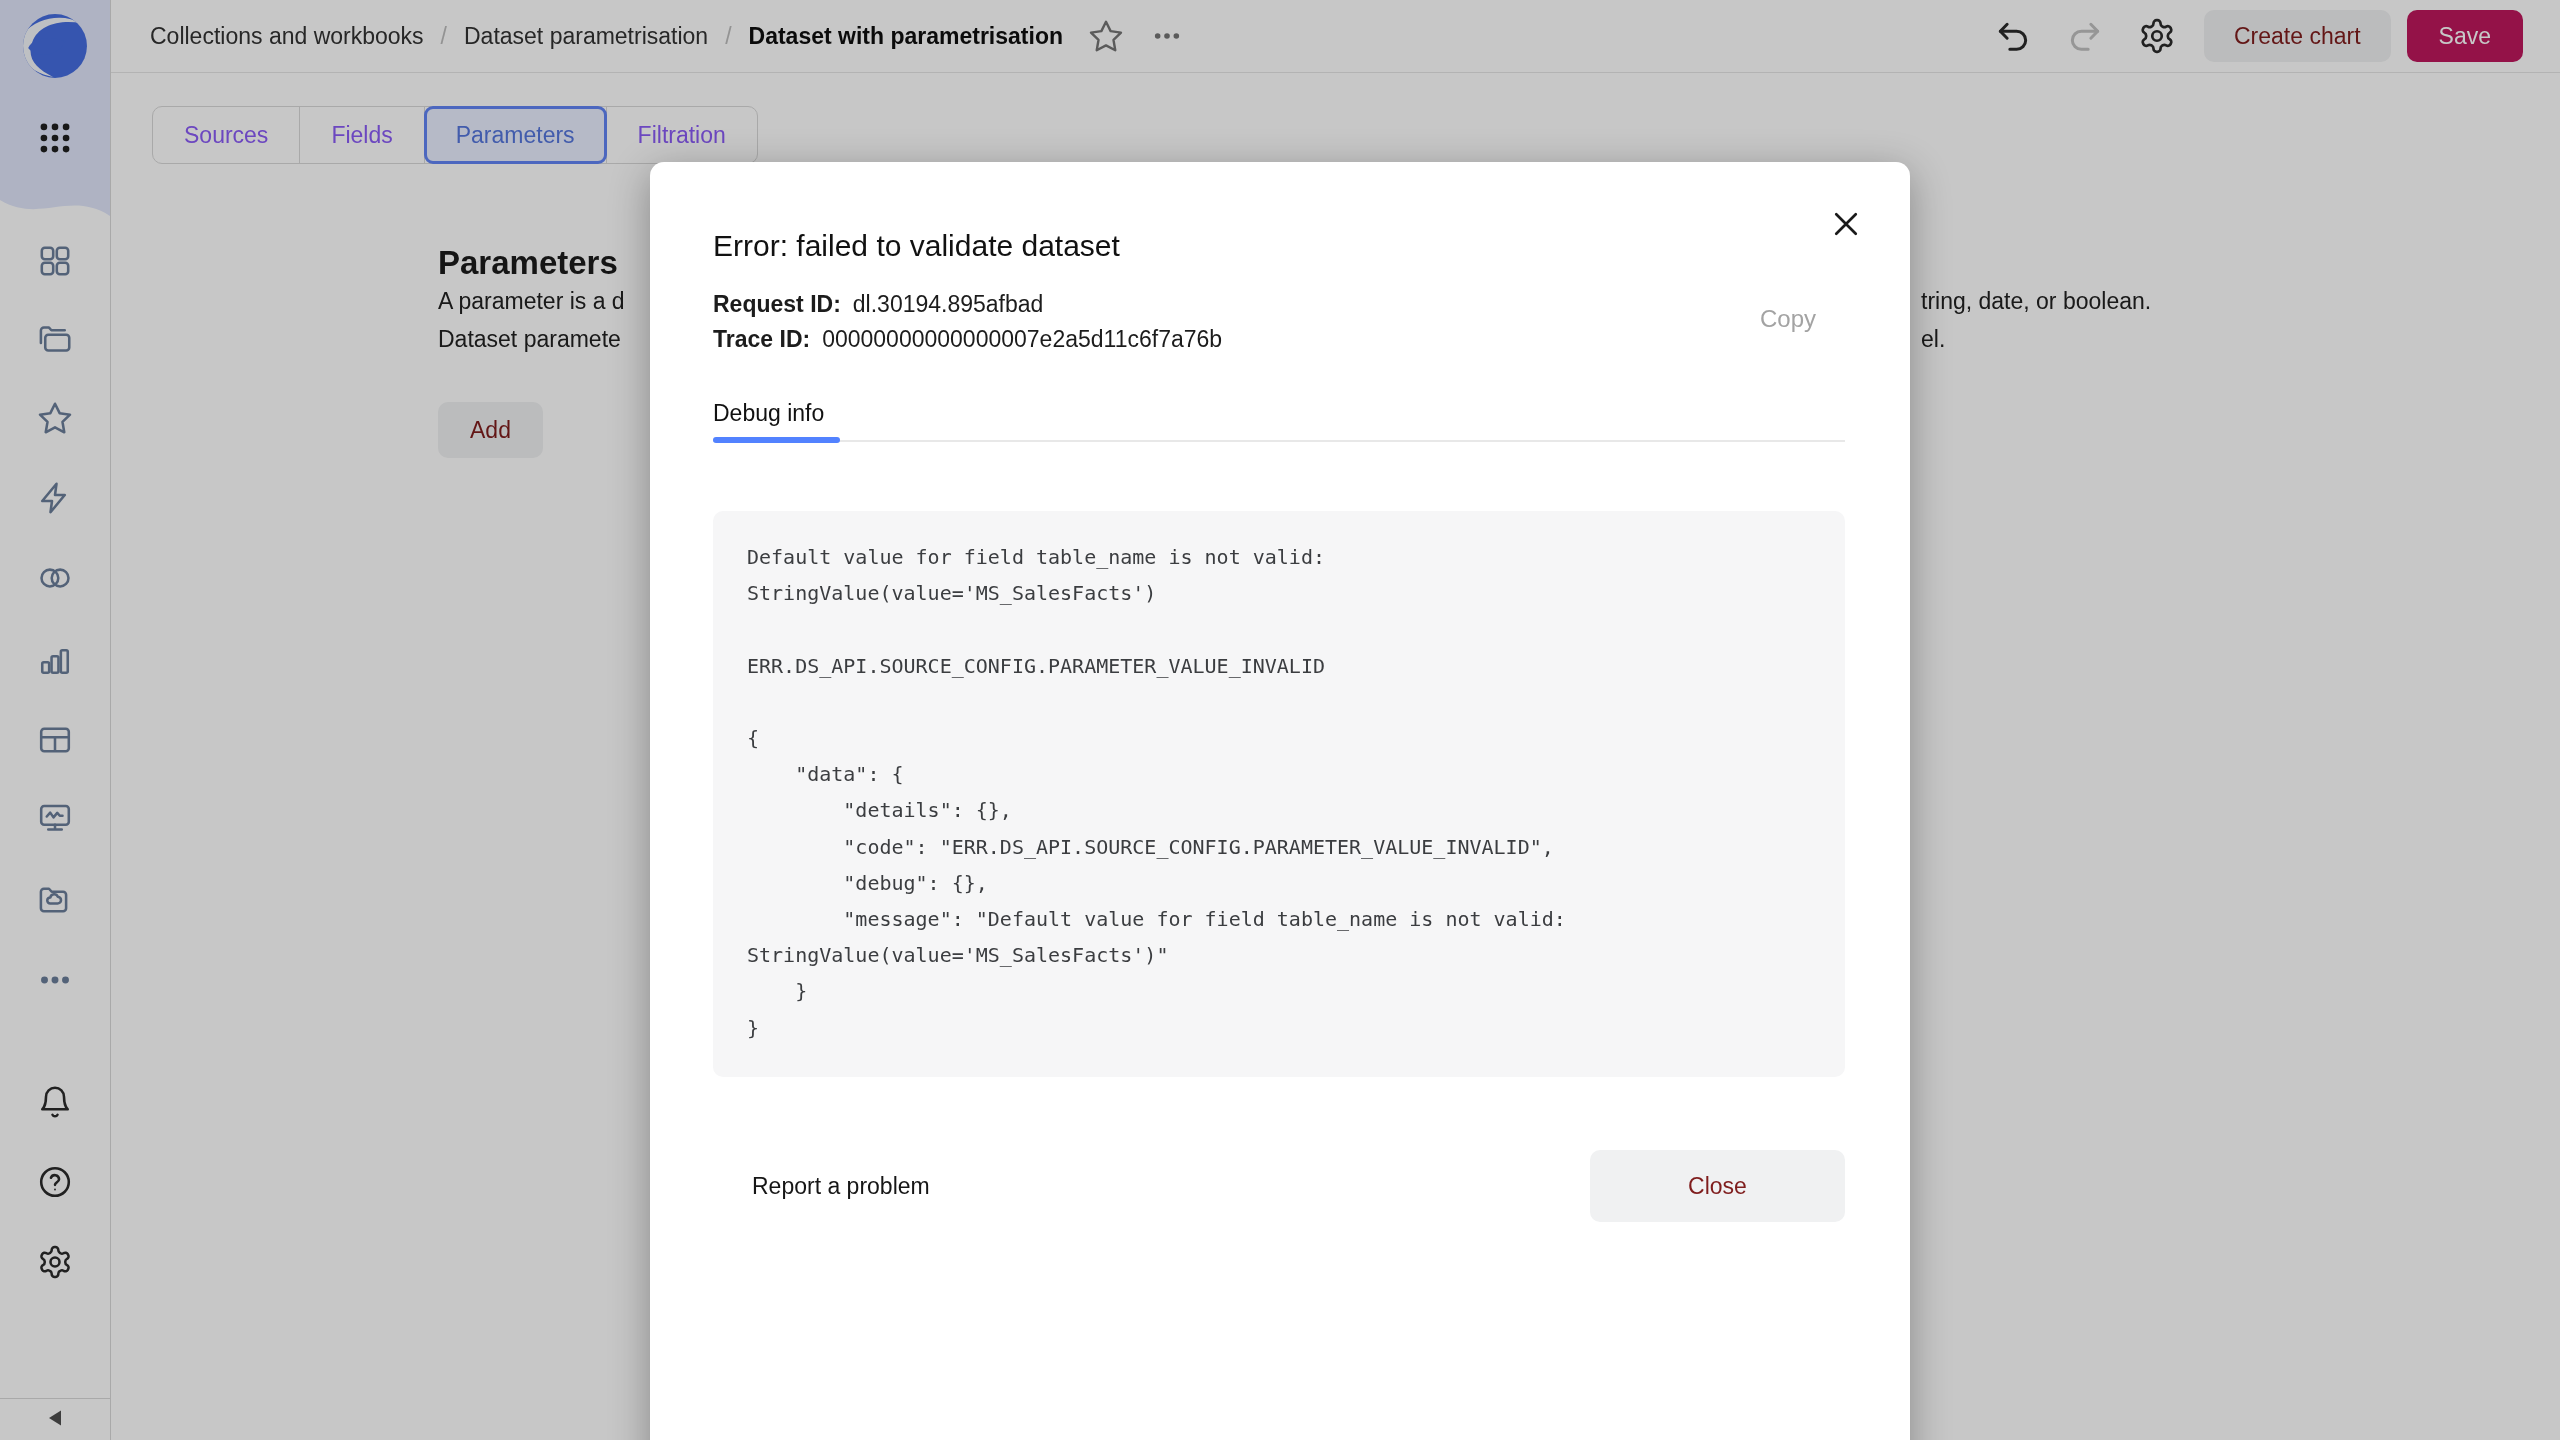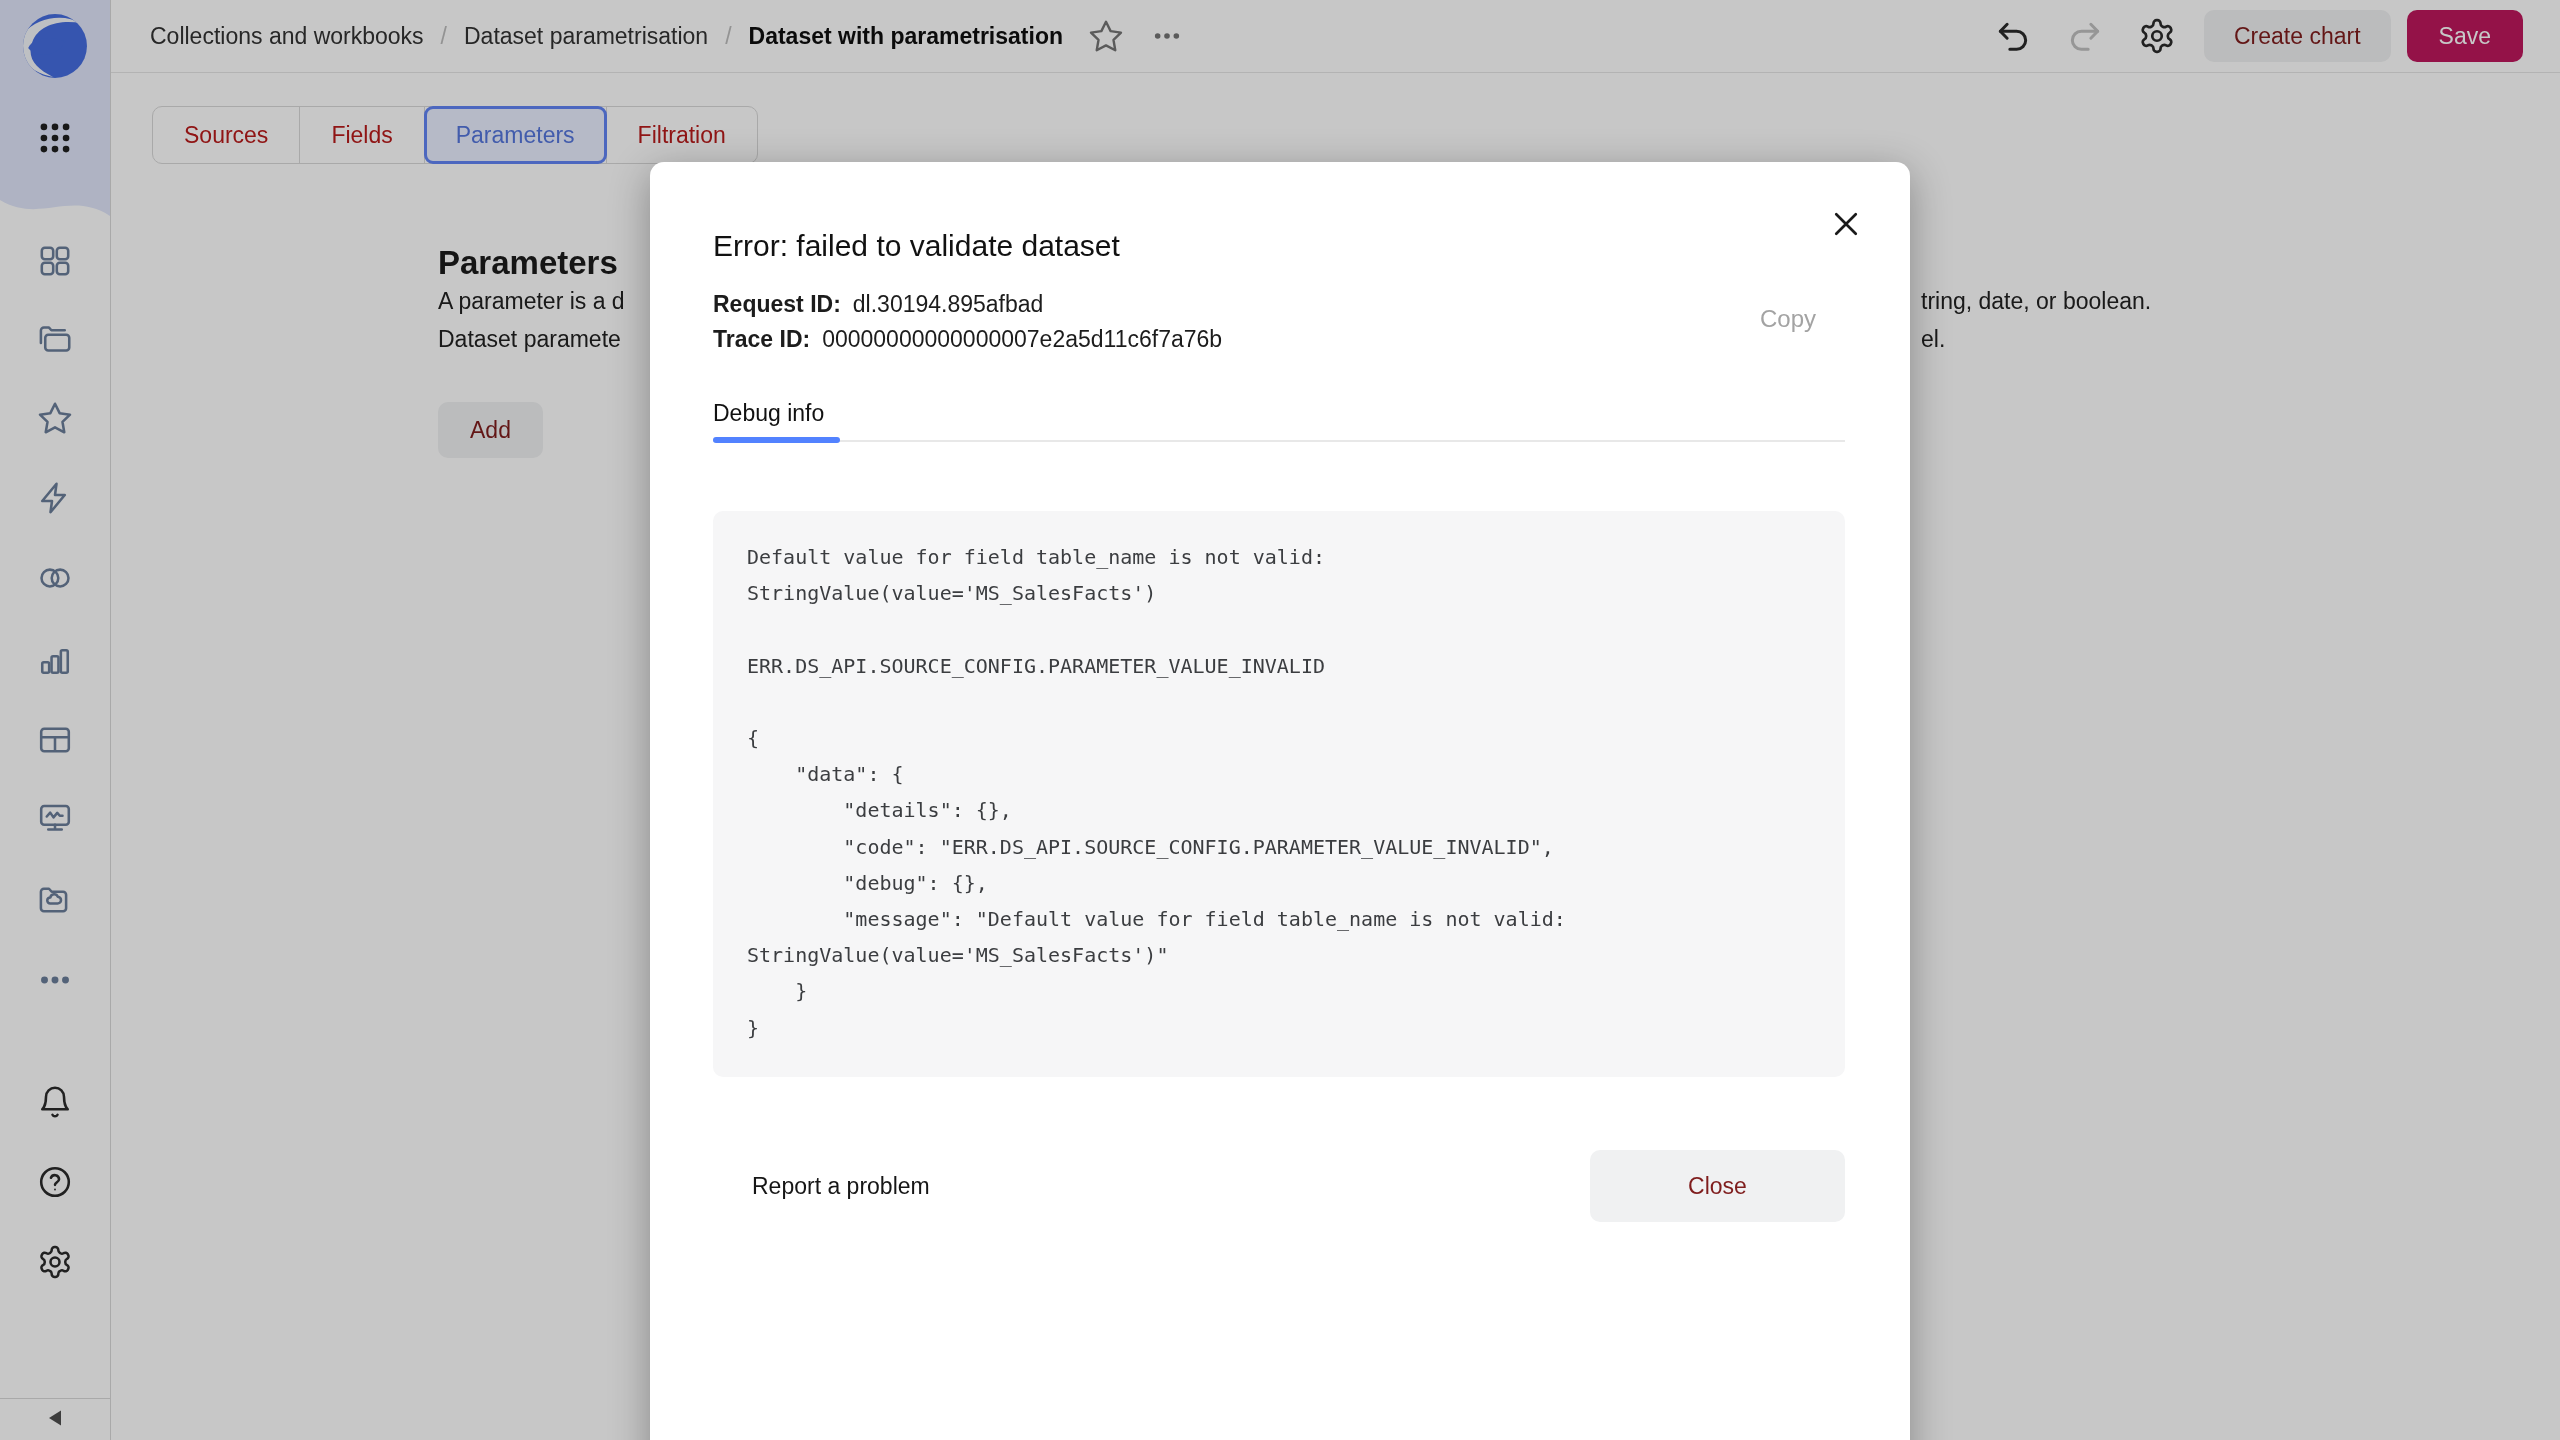--- a/index.html
+++ b/index.html
@@ -33,21 +33,21 @@
   .actions{position:absolute;right:37px;top:0;height:72px;display:flex;align-items:center;}
   .icon-btn{width:38px;height:38px;color:#2b2b2b;cursor:pointer;}
   .icon-btn.disabled{color:#c0c0c0;cursor:default;}
   .gap34{margin-right:34px;} .gap28{margin-right:28px;}
   .btn{display:flex;align-items:center;justify-content:center;height:52px;border-radius:10px;
        font-size:23px;border:none;font-family:inherit;cursor:pointer;white-space:nowrap;}
   .btn-flat{background:#f0f1f2;color:#7f1d1d;padding:0 30px;}
   .btn-primary{background:#be185d;color:#ffffff;padding:0 32px;margin-left:16px;}
   
   .tabbar{position:absolute;left:152px;top:106px;display:flex;height:56px;border:1px solid #d9d9d9;border-radius:10px;z-index:1;background:transparent;}
-  .tab{display:flex;align-items:center;padding:0 31px;font-size:23px;color:#b91c1c;border-right:1px solid #d9d9d9;cursor:pointer;position:relative;}
+  .tab{display:flex;align-items:center;padding:0 31px;font-size:23px;color:#8b5cf6;border-right:1px solid #d9d9d9;cursor:pointer;position:relative;}
   .tab:last-child{border-right:none;}
   .tab.selected{color:#5574d8;}
   .tab.selected::after{content:"";position:absolute;inset:-1px;border:3px solid #6285f5;border-radius:9px;background:rgba(82,130,255,0.13);pointer-events:none;}
   
   .page-title{position:absolute;left:438px;top:222px;font-size:33px;font-weight:600;color:#1c1c1c;z-index:1;}
   .desc{position:absolute;font-size:23px;color:#222;white-space:nowrap;z-index:1;}
   .d1l{left:438px;top:288px;} .d1r{left:1921px;top:288px;}
   .d2l{left:438px;top:326px;} .d2r{left:1921px;top:326px;}
   .add-btn{position:absolute;left:438px;top:402px;height:56px;padding:0 32px;z-index:1;}
   

